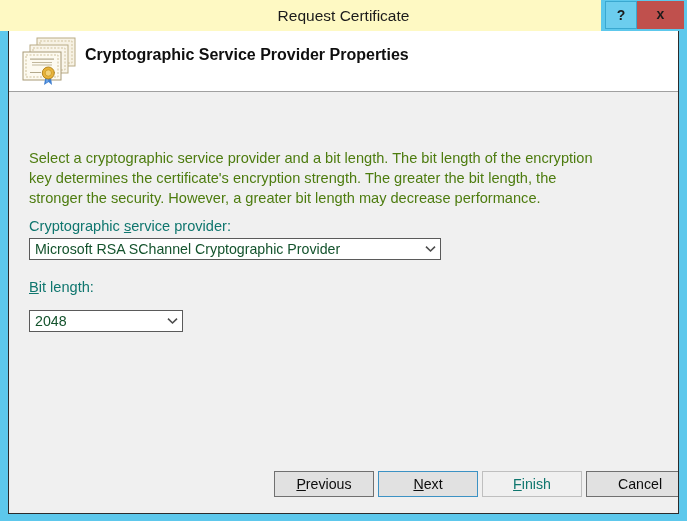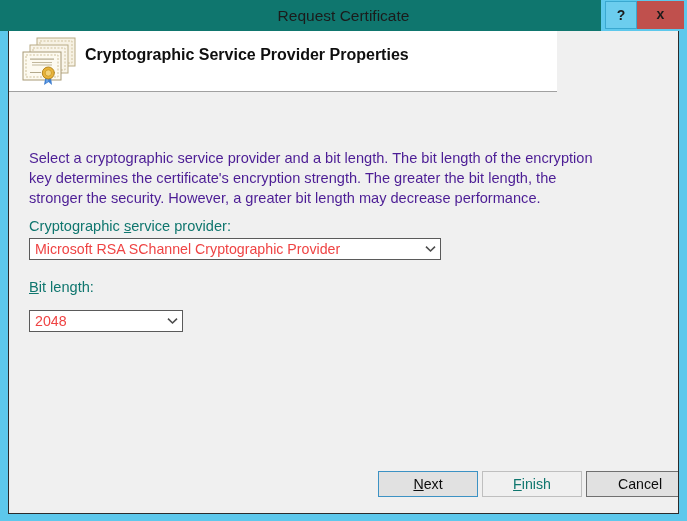--- a/index.html
+++ b/index.html
@@ -20,21 +20,21 @@
     background: #5dc8ec;
     overflow: hidden;
   }
 
   
   .titlebar {
     position: absolute;
     left: 0; top: 0;
     width: 601px;
     height: 31px;
-    background: #0f766e;
+    background: #fef9c3;
   }
   .title-text {
     position: absolute;
     left: 0; top: 0;
     width: 687px;
     height: 31px;
     line-height: 31px;
     text-align: center;
     font-size: 15.5px;
     color: #1b1b1b;
@@ -82,21 +82,21 @@
     box-sizing: border-box;
     overflow: hidden;
   }
   
   .window-inner { border-color: #2b2b2b; }
 
   
   .header {
     position: absolute;
     left: 0; top: 0;
-    width: 548px;
+    width: 669px;
     height: 61px;
     background: #ffffff;
     border-bottom: 1px solid #a0a0a0;
     box-sizing: border-box;
   }
   .header-icon {
     position: absolute;
     left: 10px;
     top: 3px;
     width: 60px;
@@ -122,21 +122,21 @@
     background: #f0f0f0;
   }
 
   .intro {
     position: absolute;
     left: 20px;
     top: 56px;
     width: 575px;
     font-size: 14.6px;
     line-height: 20px;
-    color: #4c1d95;
+    color: #4d7c0f;
   }
 
   .field-label {
     position: absolute;
     font-size: 14.6px;
     color: #0f766e;
     white-space: nowrap;
   }
   .lbl-csp { left: 20px; top: 126px; }
   .lbl-bit { left: 20px; top: 187px; text-align: right; }
@@ -153,21 +153,21 @@
   .combo-bit { left: 20px; top: 218px; width: 154px; }
 
   .combo-value {
     position: absolute;
     left: 5px;
     top: 0;
     right: 22px;
     height: 36px;
     line-height: 20px;
     font-size: 14.2px;
-    color: #ef4444;
+    color: #14532d;
     white-space: nowrap;
     overflow: hidden;
   }
   .combo-arrow {
     position: absolute;
     right: 0;
     top: 0;
     width: 20px;
     height: 20px;
     display: flex;
@@ -270,20 +270,21 @@
       <div class="combo combo-bit">
         <div class="combo-value">2048</div>
         <div class="combo-arrow">
           <svg width="11" height="8" viewBox="0 0 11 8" xmlns="http://www.w3.org/2000/svg">
             <path d="M1 1.6 L5.5 6 L10 1.6" fill="none" stroke="#4d4d4d" stroke-width="1.6"></path>
           </svg>
         </div>
       </div>
 
       <div class="buttons">
+        <button class="dlgbtn btn-previous"><span class="acc">P</span><span>revious</span></button>
         <button class="dlgbtn btn-next"><span class="acc">N</span><span>ext</span></button>
         <button class="dlgbtn btn-finish" disabled=""><span class="acc">F</span><span>inish</span></button>
         <button class="dlgbtn btn-cancel"><span class="acc"></span><span>Cancel</span></button>
       </div>
 
     </div>
   </div>
 </div>
 
 </body></html>

